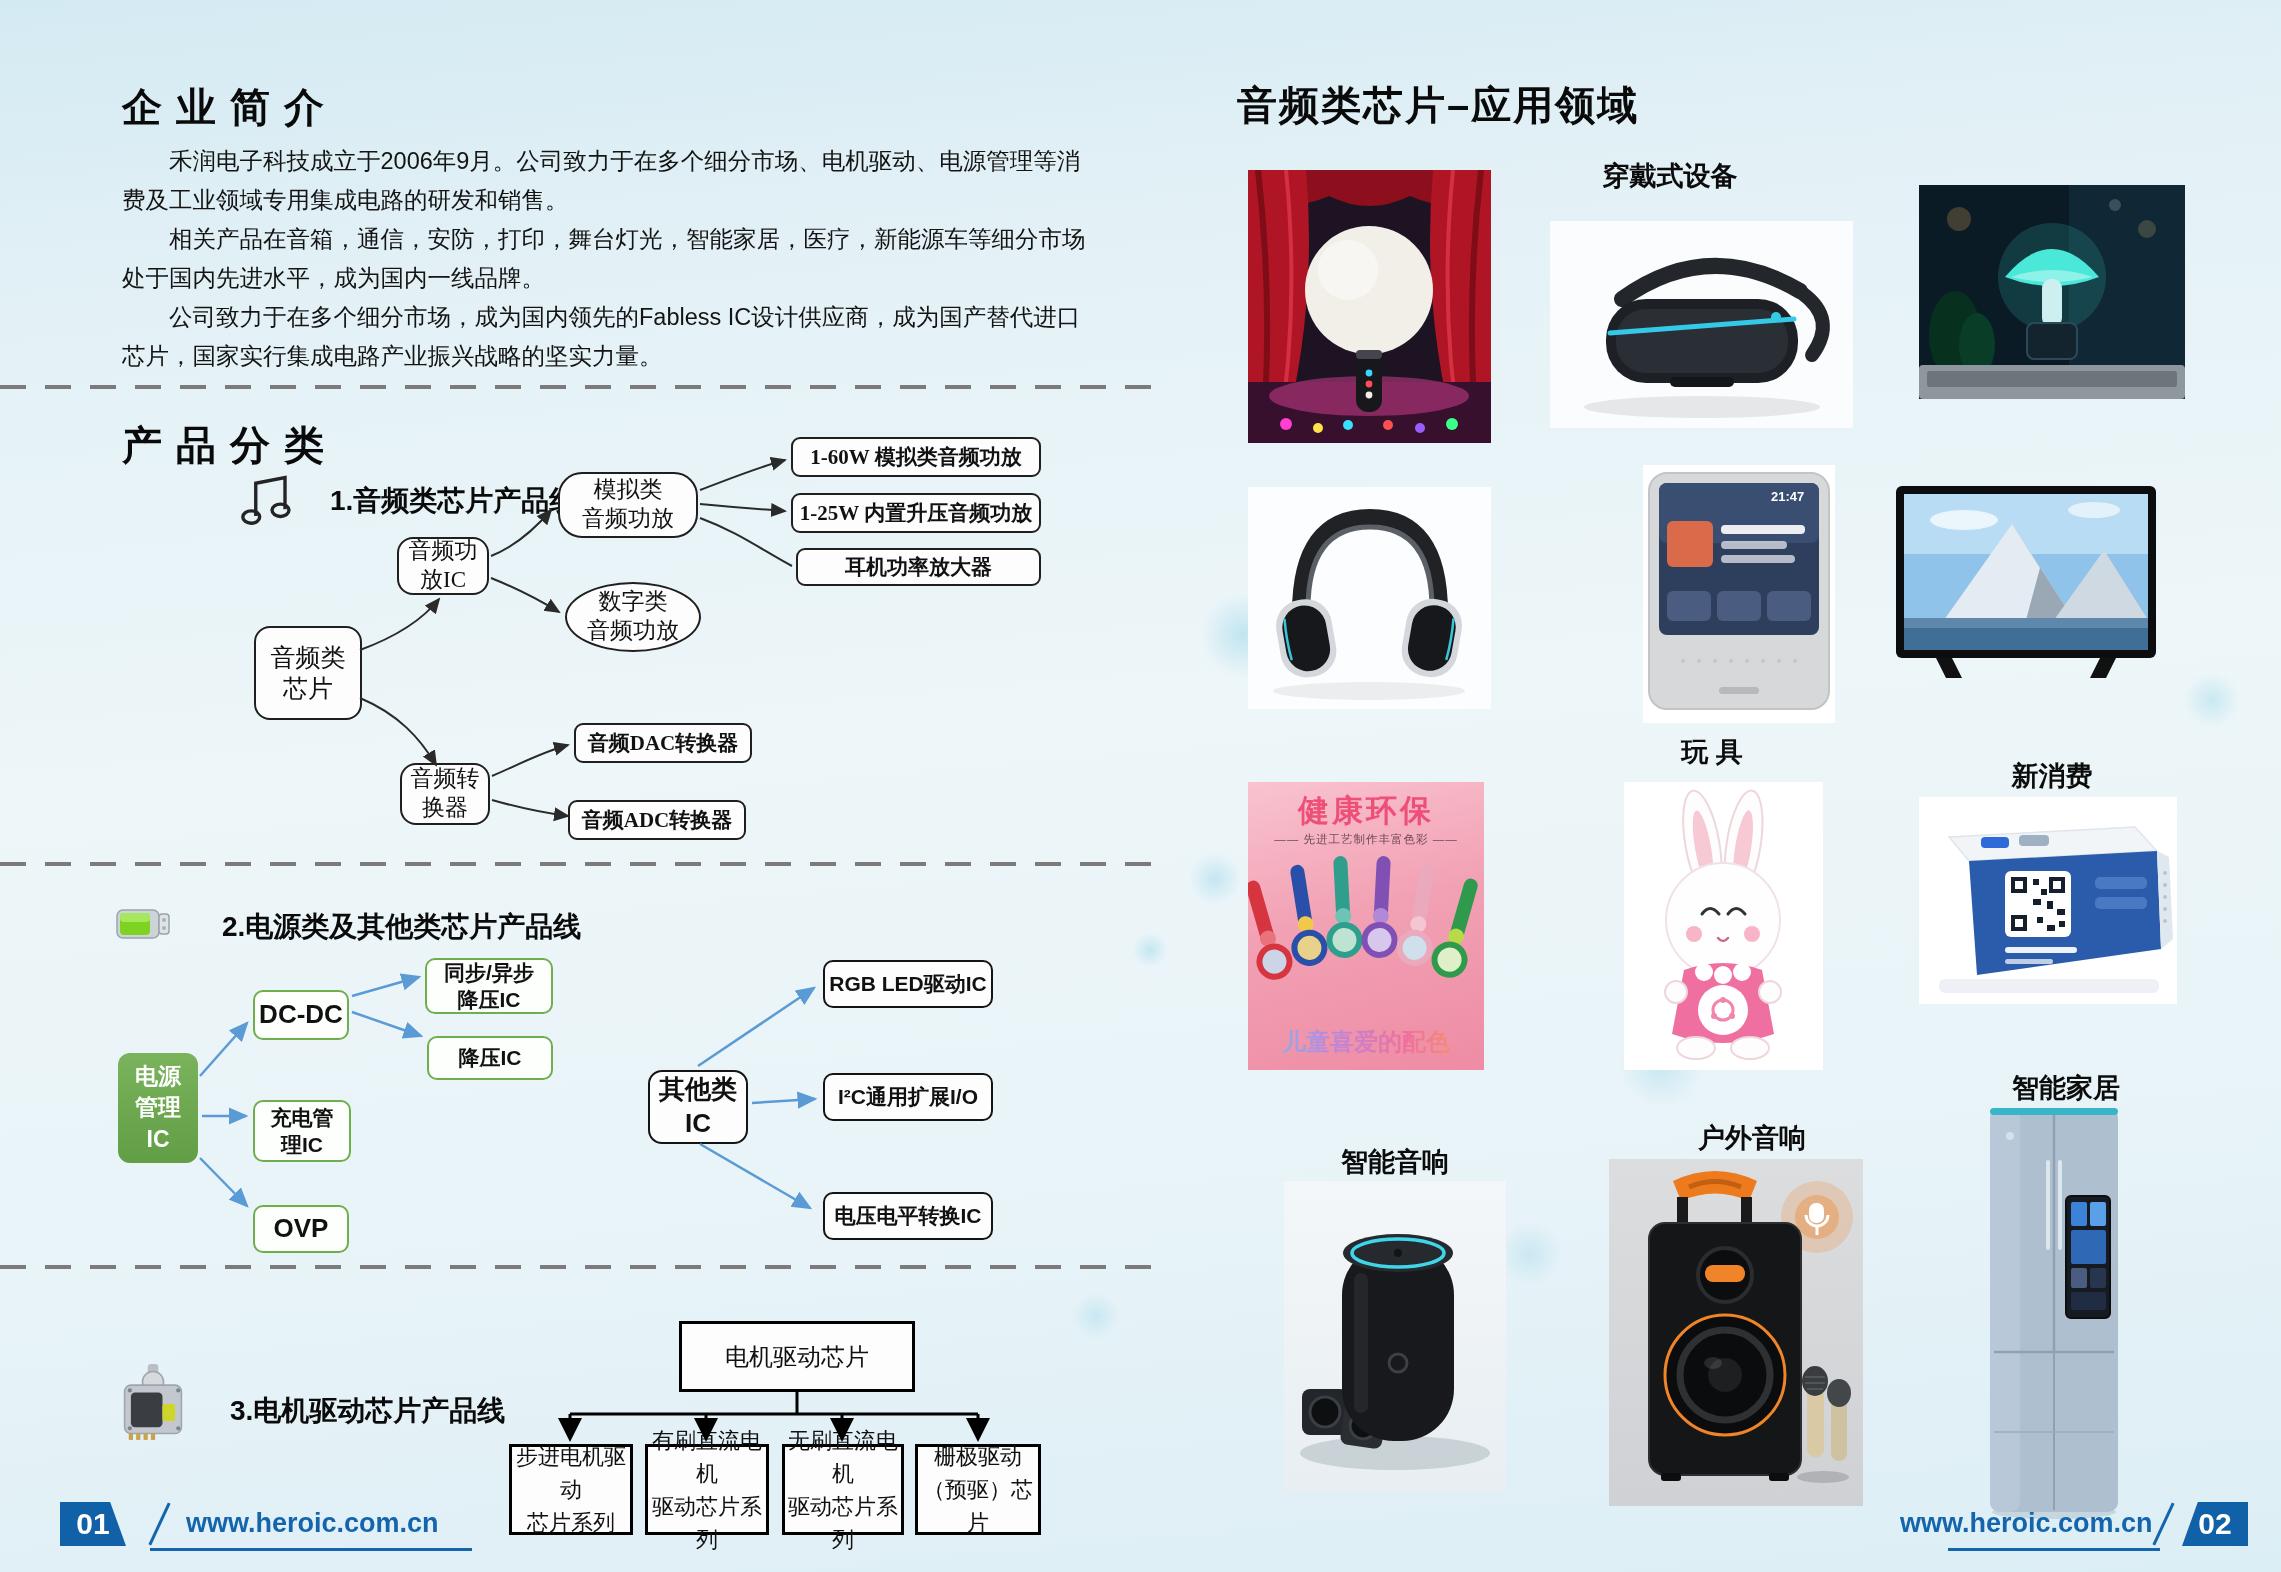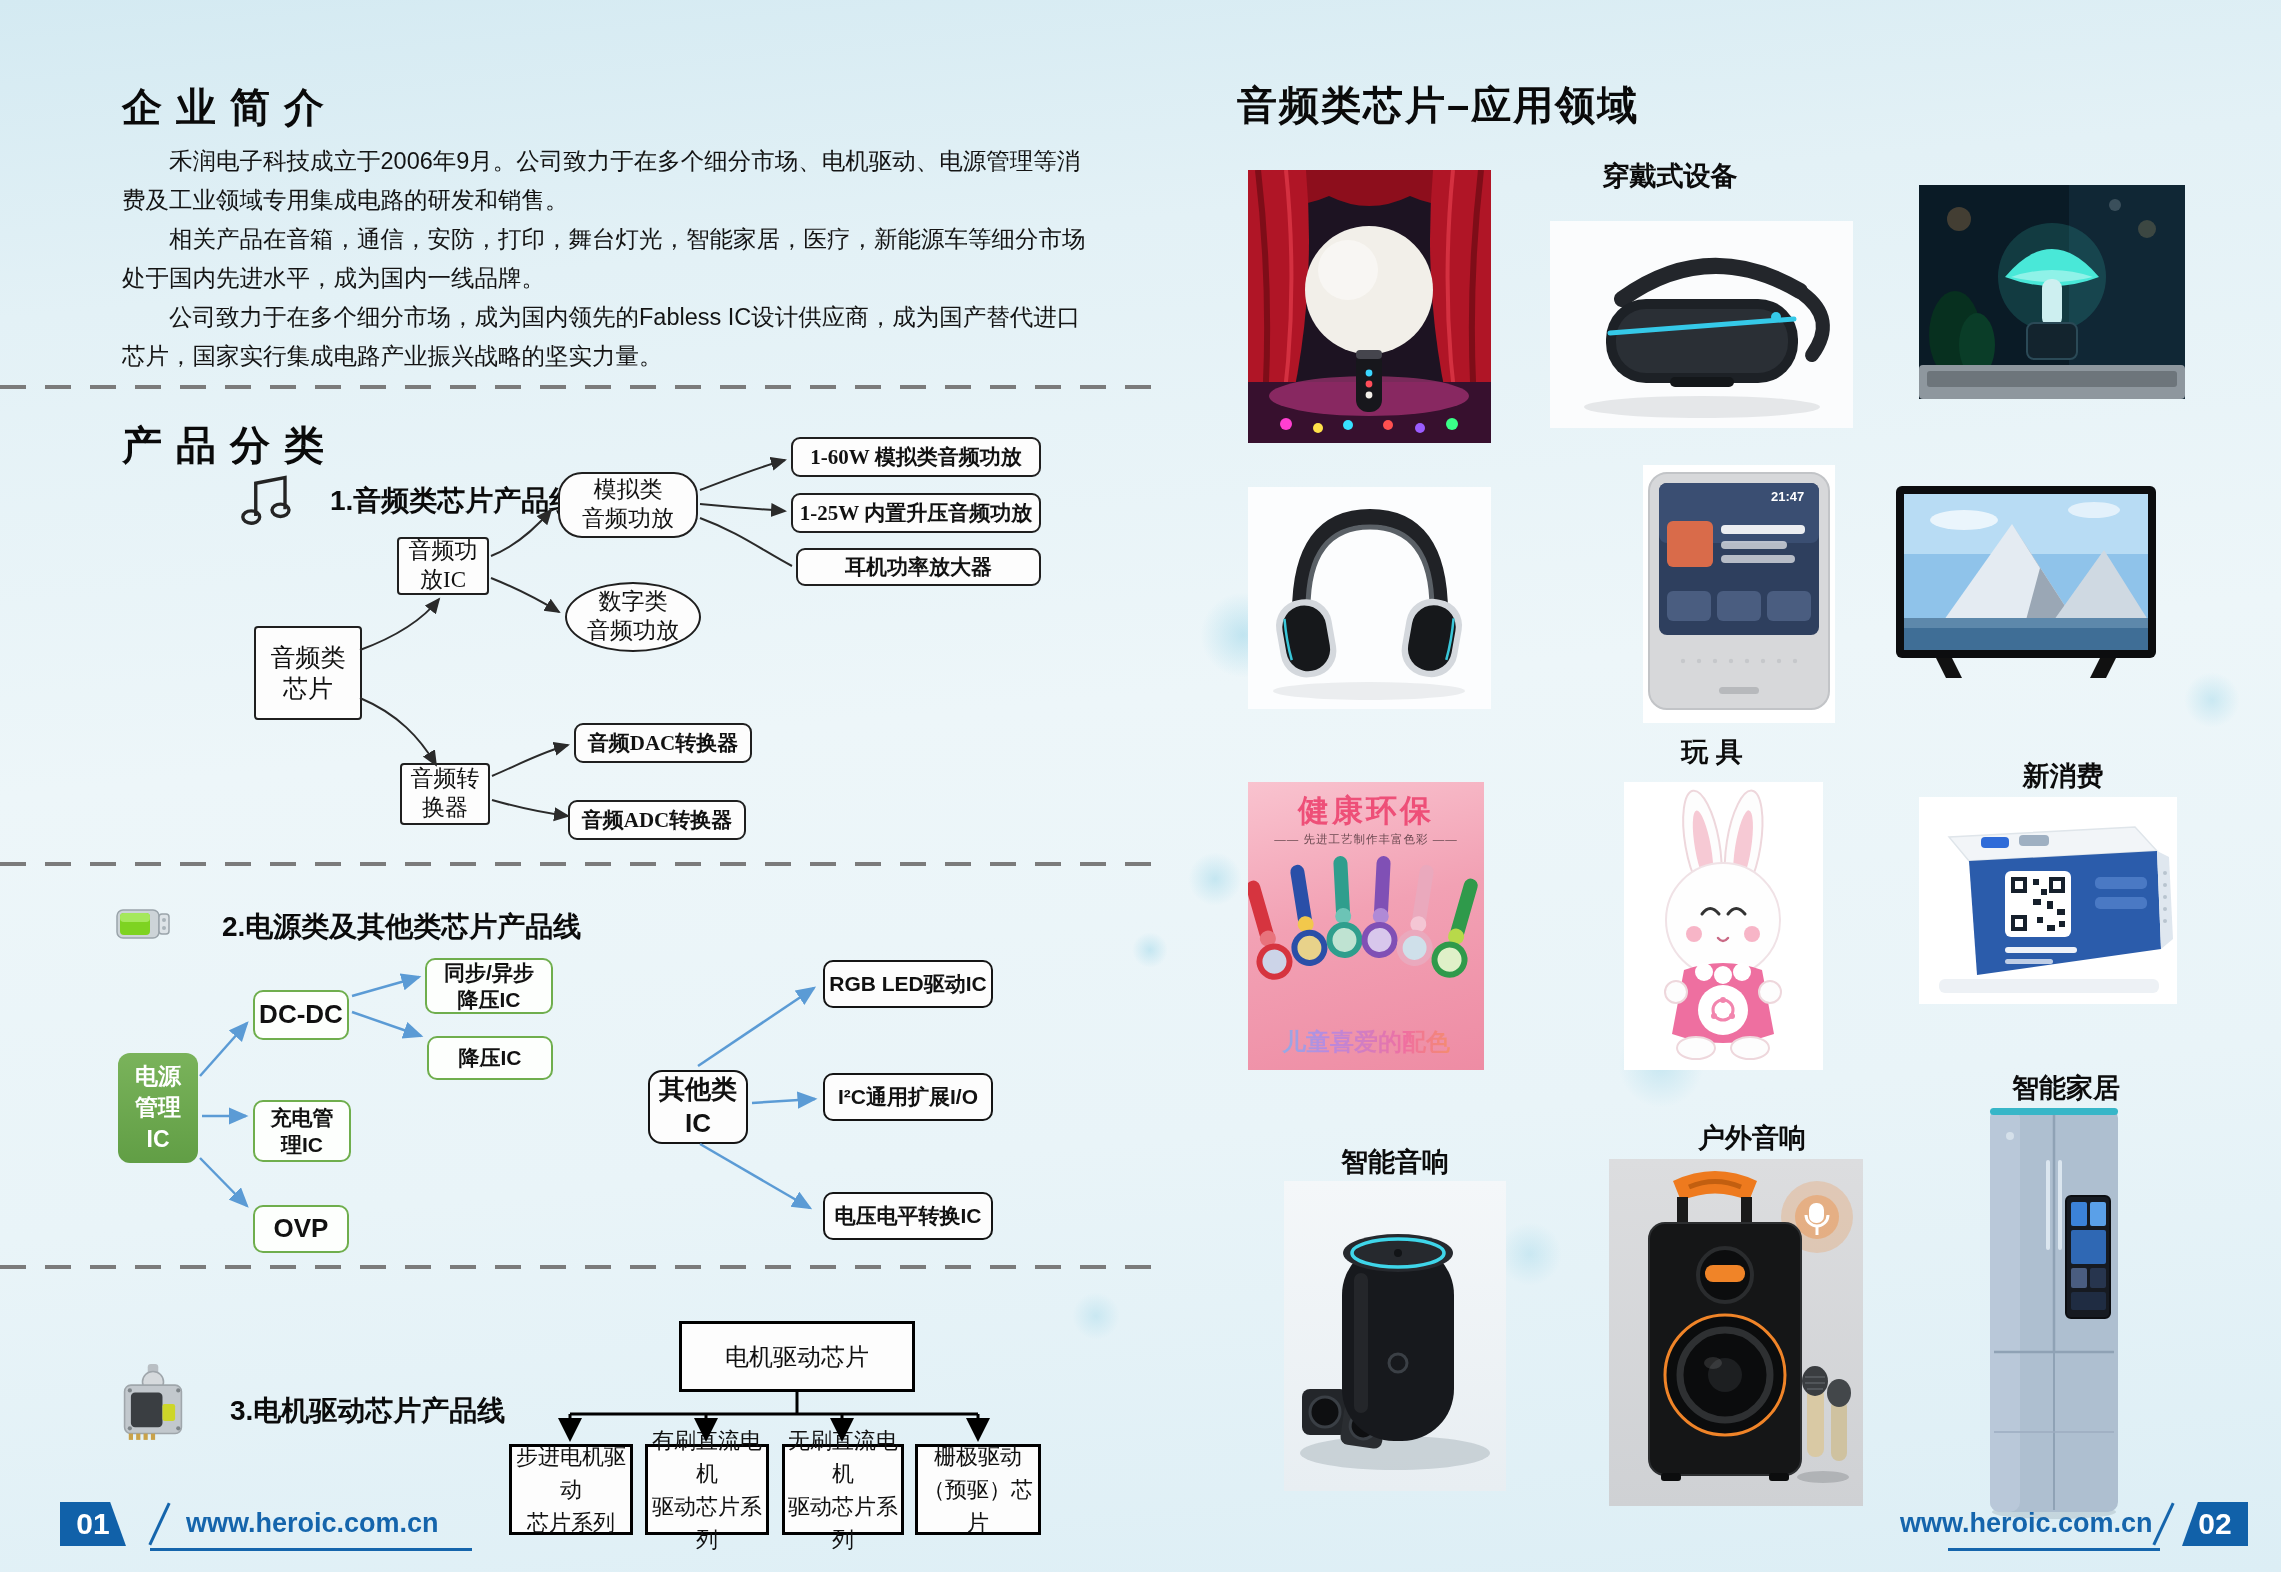--- a/index.html
+++ b/index.html
@@ -11,21 +11,21 @@
   .big-title{position:absolute;font-weight:bold;color:#0a0a0a;font-size:40px;letter-spacing:14px;}
   .intro-text{position:absolute;left:122px;top:142px;width:965px;font-size:23.5px;line-height:39px;color:#141414;}
   .intro-text p{margin:0;text-indent:2em;}
   .sec-label{position:absolute;font-weight:bold;font-size:28px;color:#0b0b0b;}
   .dash{position:absolute;left:0;width:1162px;height:4px;
         background:repeating-linear-gradient(90deg,#7b7b7b 0 26px,transparent 26px 45px);}
   
   .box{position:absolute;box-sizing:border-box;display:flex;align-items:center;justify-content:center;
        text-align:center;background:#fdfdfd;color:#111;}
   .pre{white-space:pre-line;}
-  .audio-node{border:2px solid #1f1f1f;border-radius:4px;font-size:25px;font-family:"Liberation Serif",serif;line-height:1.25;}
+  .audio-node{border:2px solid #1f1f1f;border-radius:16px;font-size:25px;font-family:"Liberation Serif",serif;line-height:1.25;}
   .audio-ellipse{border-radius:50%;}
   .audio-leaf{border:2px solid #1f1f1f;border-radius:9px;font-weight:bold;font-size:21px;font-family:"Liberation Serif",serif;}
   .power-root{background:linear-gradient(180deg,#7ab35b,#619e45);color:#fff;font-weight:bold;font-size:23px;
               border-radius:12px;line-height:1.35;}
   .power-node{border:2px solid #6fae4d;border-radius:10px;font-weight:bold;font-size:21px;line-height:1.3;background:#fdfffd;}
   .dcdc{font-size:26px;}
   .other-root{border:2.5px solid #141414;border-radius:14px;font-weight:bold;font-size:26px;line-height:1.3;}
   .other-node{border:2px solid #141414;border-radius:10px;font-weight:bold;font-size:21px;}
   .motor-node{border:3px solid #000;border-radius:0;font-size:22px;line-height:1.5;}
   .motor-root{font-size:24px;}
@@ -208,21 +208,21 @@
       <span>01</span>
     </div>
   <div class="pg-slash" style="left:158px;top:1501px;transform:rotate(25deg);"></div>
   <div class="pg-url" style="left:186px;top:1508px;">www.heroic.com.cn</div>
   <div class="pg-line" style="left:150px;top:1548px;width:322px;"></div>
 
   <div class="big-title" style="left:1237px;top:78px;letter-spacing:2px;">音频类芯片–应用领域</div>
 
   <div class="cat-label" style="left:1670px;top:158px;">穿戴式设备</div>
   <div class="cat-label" style="left:1712px;top:734px;">玩 具</div>
-  <div class="cat-label" style="left:2052px;top:758px;margin-left:11px;">新消费</div>
+  <div class="cat-label" style="left:2052px;top:758px;">新消费</div>
   <div class="cat-label" style="left:1395px;top:1144px;">智能音响</div>
   <div class="cat-label" style="left:1752px;top:1120px;">户外音响</div>
   <div class="cat-label" style="left:2066px;top:1070px;">智能家居</div>
 
   <div class="photo" style="left:1248px;top:170px;width:243px;height:273px;">
     <svg width="243" height="273" viewBox="0 0 243 273">
       <rect width="243" height="273" fill="#1d1322"></rect>
       <rect width="243" height="26" fill="#a31222"></rect>
       <path d="M0,26 Q40,44 81,26 Q121,46 162,26 Q202,44 243,26 L243,0 L0,0 z" fill="#8d0e1c"></path>
       <path d="M0,0 H58 Q70,140 34,273 H0 z" fill="#b01526"></path>

